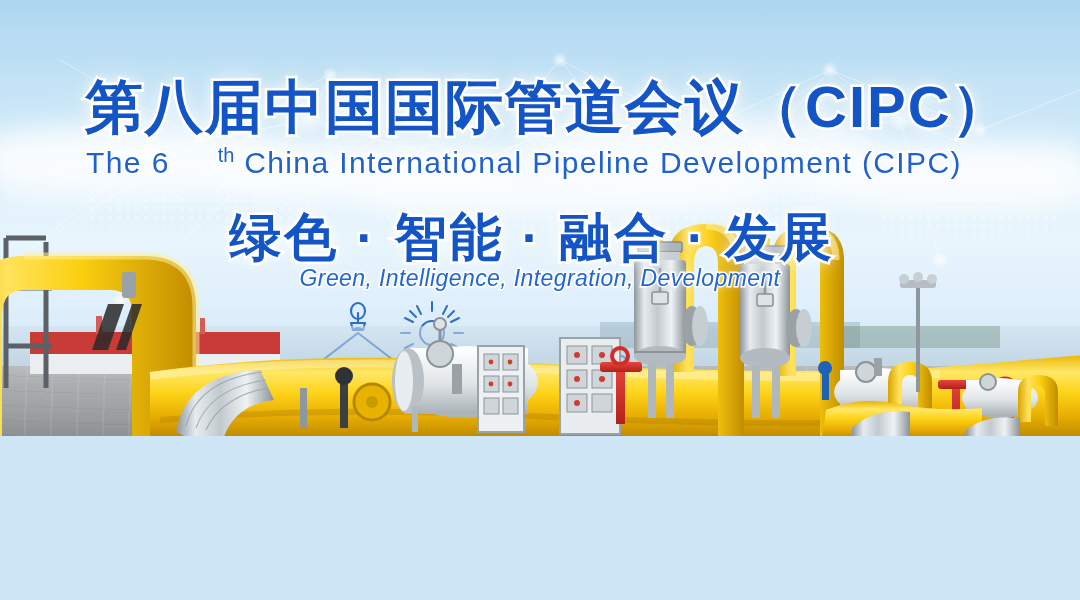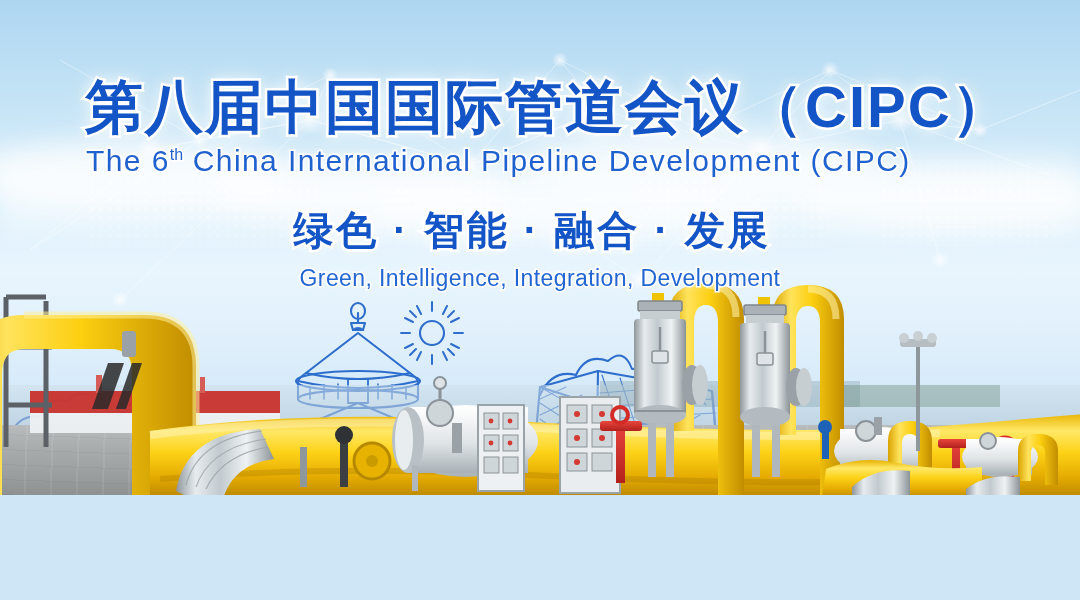--- a/index.html
+++ b/index.html
@@ -1,20 +1,20 @@
 <!DOCTYPE html>
 <html><head>
 <meta charset="utf-8">
 <style>
   * { margin:0; padding:0; box-sizing:border-box; }
   html,body { width:1080px; height:600px; overflow:hidden; background:#cfe6f7; }
   body { font-family:"Liberation Sans","DejaVu Sans",sans-serif; }
 
   .banner {
-    position:relative; width:1080px; height:495px; overflow:hidden;
+    position:relative; width:1080px; height:436px; overflow:hidden;
     background:linear-gradient(180deg,#aed6f1 0%,#c2e2f5 18%,#d8eefb 38%,#e8f5fd 55%,#dfeffb 70%,#cfe6f8 85%,#bcdcf2 100%);
   }
 
   
   .sky { position:absolute; inset:0 0 38% 0; }
   .net { position:absolute; inset:0; opacity:.75; }
   .clouds { position:absolute; left:0; right:0; top:18%; height:62%; opacity:.95; }
   .cloud {
     position:absolute; background:rgba(255,255,255,.72);
     border-radius:50%; filter:blur(14px);
@@ -35,35 +35,36 @@
     -webkit-text-stroke:5px #ffffff; paint-order:stroke fill;
     text-shadow:0 0 14px rgba(255,255,255,.95),0 0 26px rgba(255,255,255,.7);
   }
   .title-en {
     position:absolute; left:86px; top:144px;
     font-size:30px; font-weight:500; letter-spacing:1.4px; white-space:nowrap;
     color:#1f62cf;
     -webkit-text-stroke:3.4px #ffffff; paint-order:stroke fill;
     text-shadow:0 0 10px rgba(255,255,255,.95);
   }
-  .title-en sup { font-size:16px; vertical-align:super; letter-spacing:0; }
+  .title-en sup { font-size:20px; vertical-align:super; letter-spacing:0;margin-left:48px; }
 
   .slogan-cn {
     position:absolute; left:0; right:16px; top:203px; text-align:center;
-    font-size:40px; font-weight:700; letter-spacing:3px; white-space:nowrap;
+    font-size:52px; font-weight:700; letter-spacing:3px; white-space:nowrap;
     color:#1355c6;
     -webkit-text-stroke:5px #ffffff; paint-order:stroke fill;
     text-shadow:0 0 13px rgba(255,255,255,.95),0 0 24px rgba(255,255,255,.65);
   }
   .slogan-en {
     position:absolute; left:0; right:0; top:265px; text-align:center;
     font-size:23px; font-weight:500; letter-spacing:.4px; white-space:nowrap;
     color:#2166d2;
     -webkit-text-stroke:3px #ffffff; paint-order:stroke fill;
     text-shadow:0 0 9px rgba(255,255,255,.95);
+    font-style:italic;
   }
 
   
   .skyline { position:absolute; left:0; top:295px; width:1080px; height:260px; z-index:12; }
 
   
   .plant { position:absolute; left:0; bottom:0; width:1080px; height:260px; z-index:20; }
 
   .ground {
     position:absolute; left:0; bottom:0; width:1080px; height:70px; z-index:18;

